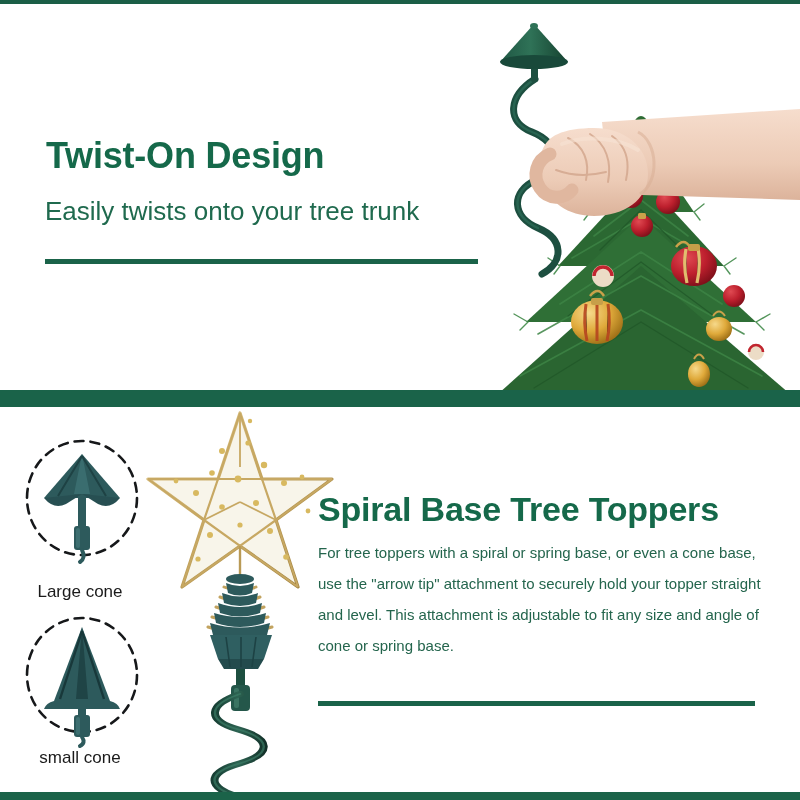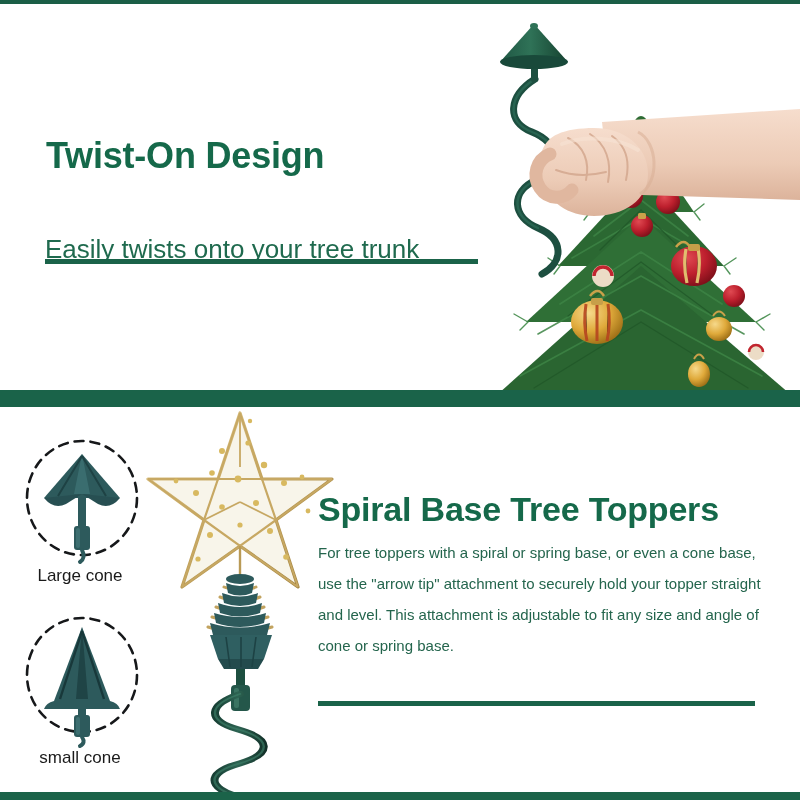--- a/index.html
+++ b/index.html
@@ -22,21 +22,20 @@
 
   .headline{
     position:absolute;left:46px;top:131px;
     font-size:36px;font-weight:bold;color:#15694a;
     letter-spacing:-0.2px;white-space:nowrap;
   }
   .subhead{
     position:absolute;left:45px;top:192px;
     font-size:26px;font-weight:normal;color:#1f6a4e;
     white-space:nowrap;
-    margin-top:38px;
   }
   .rule-top{position:absolute;left:45px;top:255px;width:433px;height:5px;background:#1a6349;}
 
   
   .panel-bottom{position:absolute;left:0;top:407px;width:800px;height:385px;overflow:hidden;margin-left:12px;}
 
   .headline2{
     position:absolute;left:306px;top:83px;
     font-size:34px;font-weight:bold;color:#15694a;
     letter-spacing:-0.2px;white-space:nowrap;
@@ -48,21 +47,21 @@
   .rule-bottom{position:absolute;left:306px;top:294px;width:437px;height:5px;background:#1a6349;}
 
   
   .callout{position:absolute;}
   .callout .circ{position:absolute;left:0;top:0;}
   .callout .cap{
     position:absolute;width:100%;text-align:center;
     font-size:17px;color:#1a1a1a;white-space:nowrap;
   }
   .c1{left:12px;top:31px;width:116px;height:150px;}
-  .c1 .cap{top:128px;left:-2px;}
+  .c1 .cap{top:144px;left:-2px;}
   .c2{left:12px;top:208px;width:116px;height:155px;text-decoration:underline;}
   .c2 .cap{top:133px;left:-2px;}
 
   .art{position:absolute;}
   .art-center{left:140px;top:0px;width:190px;height:390px;}
   .art-hand{left:498px;top:0px;width:302px;height:390px;}
 
   svg{display:block;overflow:visible;}
 </style>
 </head>

